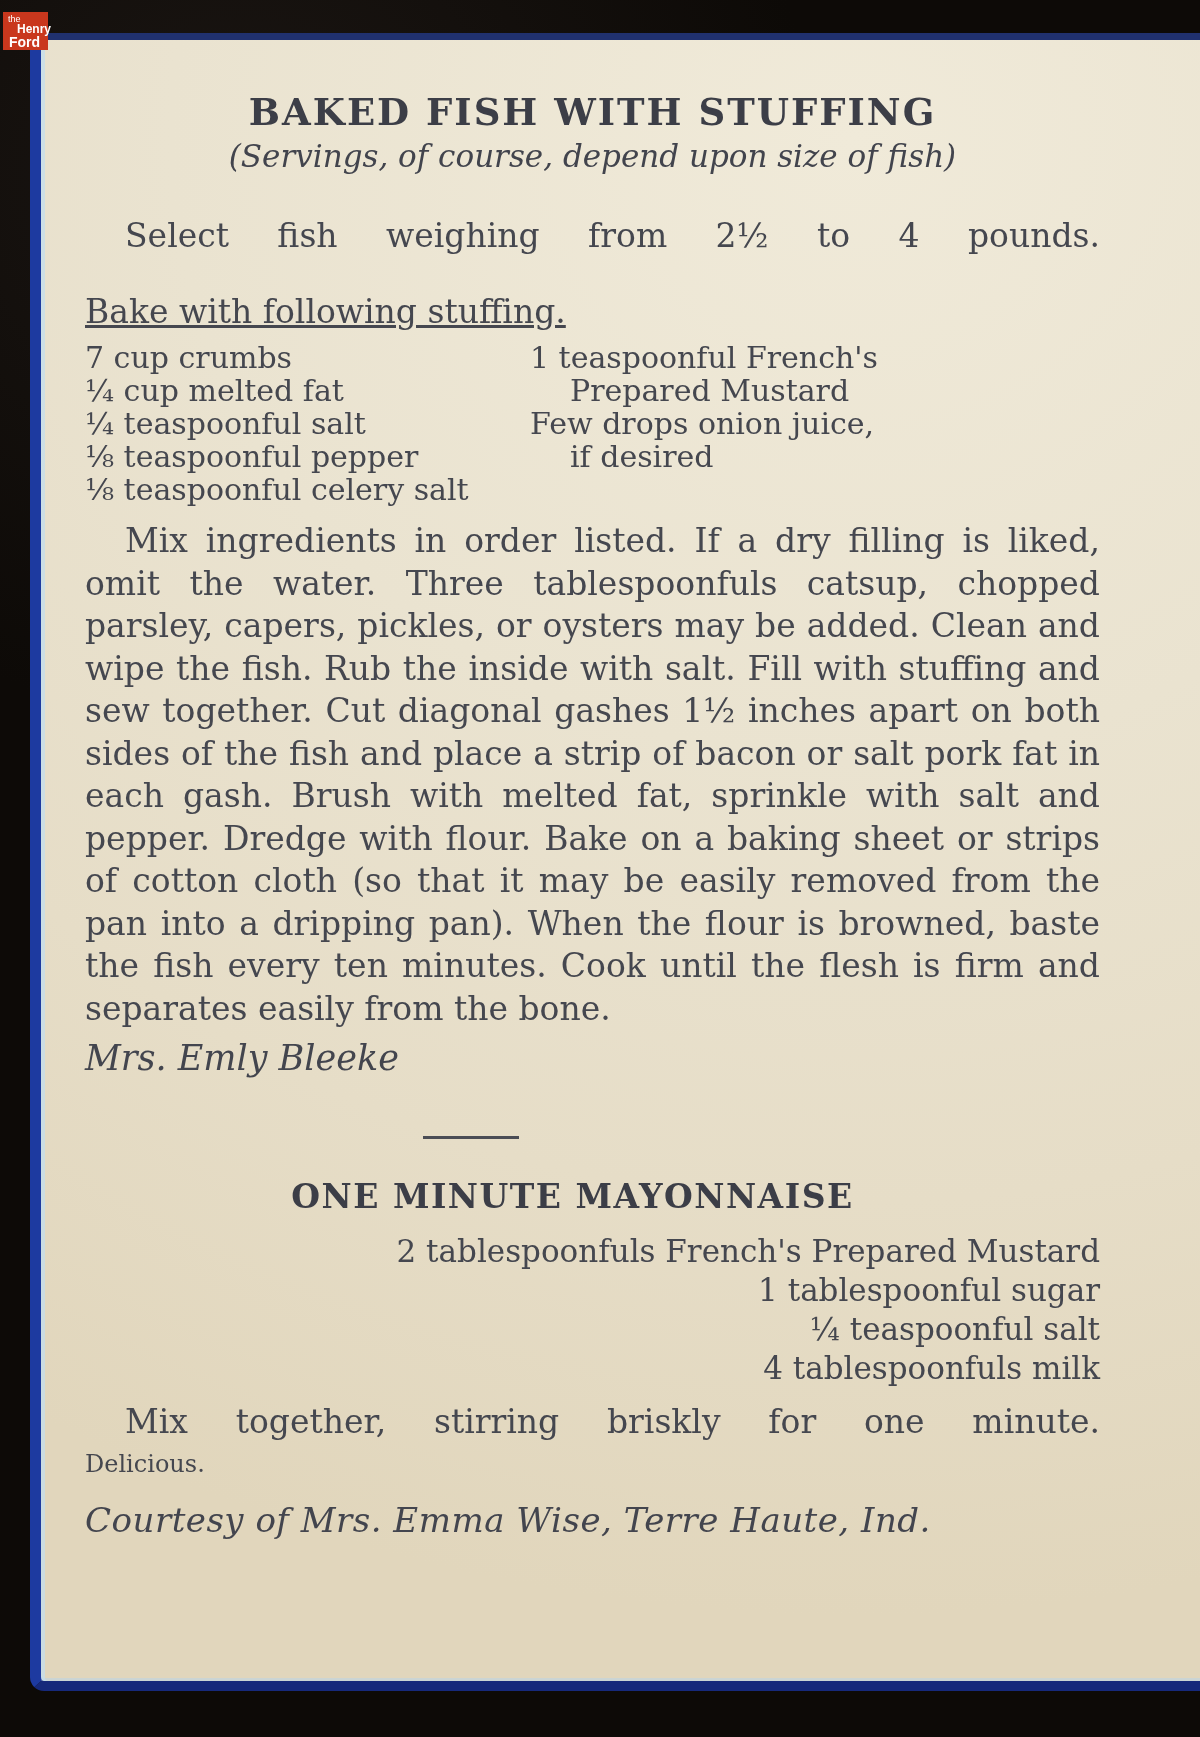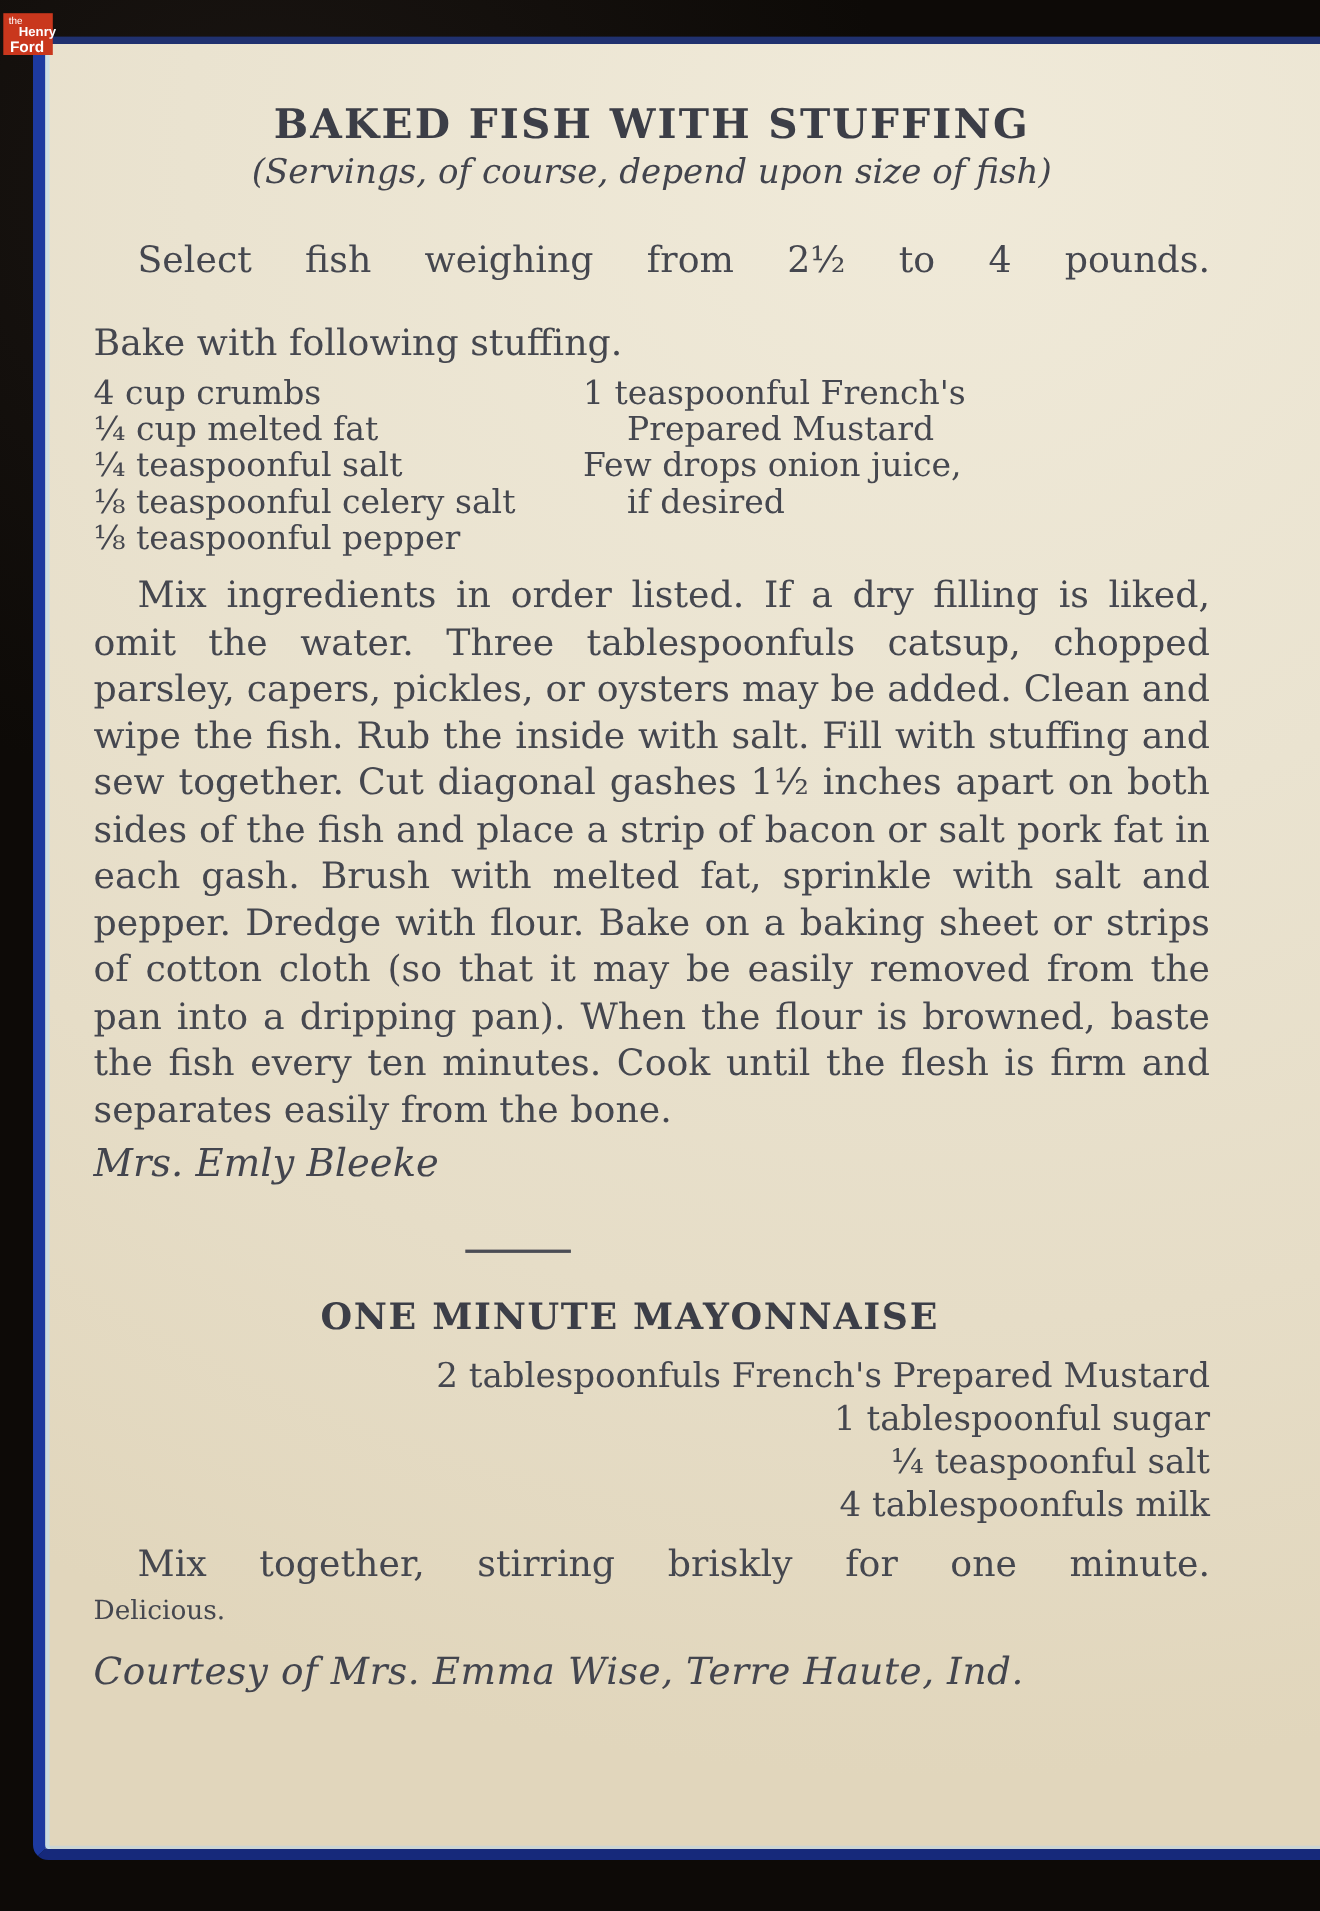--- a/index.html
+++ b/index.html
@@ -76,20 +76,21 @@
     font-size: 33px;
     line-height: 43px;
     text-indent: 40px;
     text-align: justify;
     text-align-last: justify;
     margin-top: 40px;
   }
   .intro-line2 {
     font-size: 33px;
     line-height: 43px;
+    text-decoration: underline;
   }
   .ing-cols {
     display: flex;
     margin: 8px 0 12px 0;
     font-size: 30px;
     line-height: 33px;
   }
   .ing-cols ul {
     list-style: none;
     margin: 0;
@@ -172,25 +173,25 @@
 
       <section>
         <h1 class="title">BAKED FISH WITH STUFFING</h1>
         <div class="subtitle">(Servings, of course, depend upon size of fish)</div>
 
         <p class="intro-line1">Select fish weighing from 2½ to 4 pounds.</p>
         <p class="intro-line2" style="margin:0">Bake with following stuffing.</p>
 
         <div class="ing-cols">
           <ul class="ing-left">
-            <li>4 cup crumbs</li>
+            <li>7 cup crumbs</li>
             <li>¼ cup melted fat</li>
             <li>¼ teaspoonful salt</li>
+            <li>⅛ teaspoonful pepper</li>
             <li>⅛ teaspoonful celery salt</li>
-            <li>⅛ teaspoonful pepper</li>
           </ul>
           <ul class="ing-right">
             <li>1 teaspoonful French's</li>
             <li class="indent">Prepared Mustard</li>
             <li>Few drops onion juice,</li>
             <li class="indent">if desired</li>
           </ul>
         </div>
 
         <p class="body-par">Mix ingredients in order listed.  If a dry filling is liked, omit the water.  Three tablespoonfuls catsup, chopped parsley, capers, pickles, or oysters may be added.  Clean and wipe the fish.  Rub the inside with salt.  Fill with stuffing and sew together.  Cut diagonal gashes 1½ inches apart on both sides of the fish and place a strip of bacon or salt pork fat in each gash.  Brush with melted fat, sprinkle with salt and pepper.  Dredge with flour.  Bake on a baking sheet or strips of cotton cloth (so that it may be easily removed from the pan into a dripping pan).  When the flour is browned, baste the fish every ten minutes.  Cook until the flesh is firm and separates easily from the bone.</p>

